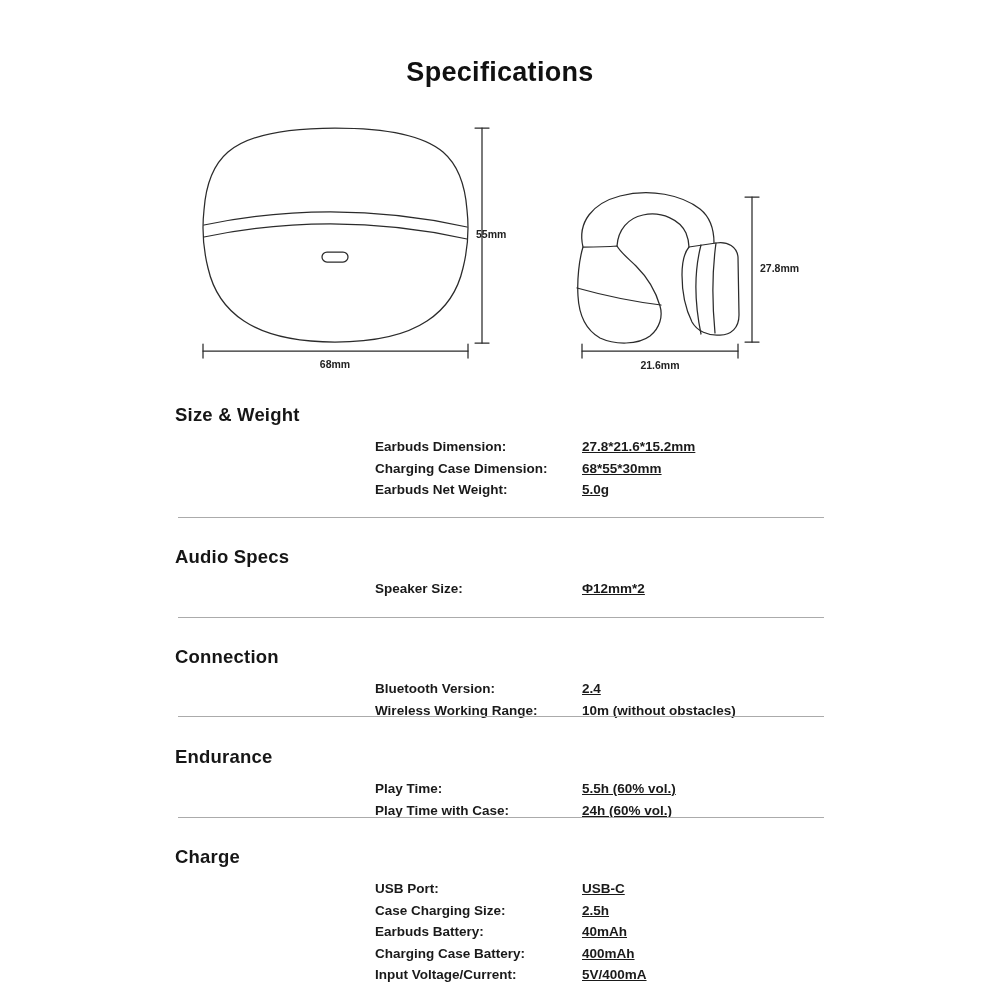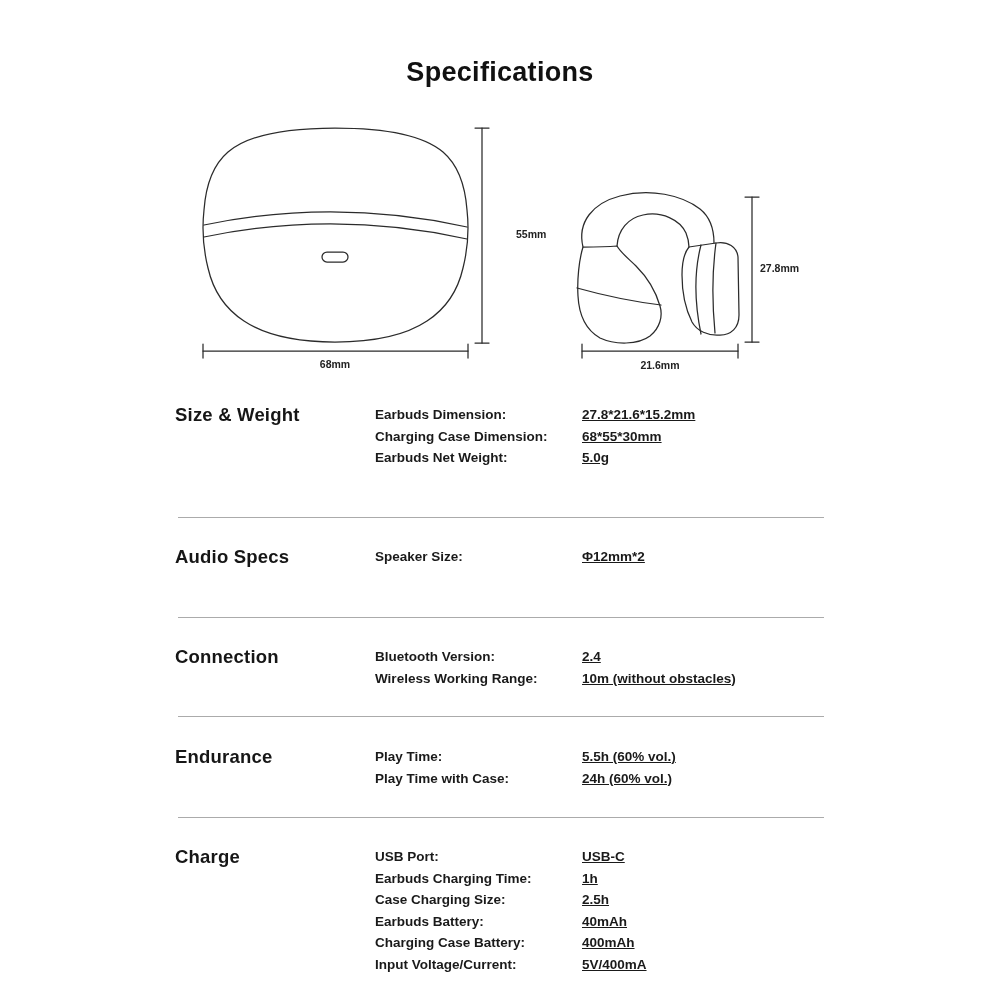--- a/index.html
+++ b/index.html
@@ -21,21 +21,21 @@
   }
   .dim-label.center{text-align:center;width:60px;}
   .divider{position:absolute;left:178px;width:646px;height:1px;background:#ababab;}
   .section{position:absolute;left:175px;width:680px;}
   .sec-title{
     position:absolute;left:0;top:0;font-size:18.5px;font-weight:800;
     letter-spacing:.2px;line-height:21.6px;white-space:nowrap;color:#161616;
   }
   .rows{position:absolute;left:200px;top:0;}
   .row{height:21.6px;line-height:21.6px;font-size:13.5px;font-weight:600;white-space:nowrap;}
-  .row .lbl{display:inline-block;width:207px;}
+  .row .lbl{display:inline-block;width:207px;margin-top:32px;}
   .row .val{display:inline-block;text-decoration:underline;}
 </style>
 </head>
 <body>
 
 <h1 class="page-title">Specifications</h1>
 
 <svg class="line-art" viewBox="0 0 1000 1000">
 
   <g>
@@ -85,21 +85,21 @@
     <line x1="745" y1="197" x2="759" y2="197"></line>
     <line x1="745" y1="342" x2="759" y2="342"></line>
   </g>
   <g>
     <line x1="582" y1="351" x2="738" y2="351"></line>
     <line x1="582" y1="344" x2="582" y2="358"></line>
     <line x1="738" y1="344" x2="738" y2="358"></line>
   </g>
 </svg>
 
-<span class="dim-label" style="left:516px;top:228px;">55mm</span>
+<span class="dim-label" style="left:476px;top:228px;">55mm</span>
 <span class="dim-label center" style="left:305px;top:358px;">68mm</span>
 <span class="dim-label" style="left:760px;top:262px;">27.8mm</span>
 <span class="dim-label center" style="left:630px;top:359px;">21.6mm</span>
 
 <div class="section" style="top:404px;">
   <div class="sec-title">Size &amp; Weight</div>
   <div class="rows">
     <div class="row">
       <span class="lbl">Earbuds Dimension:</span><span class="val">27.8*21.6*15.2mm</span>
     </div>
@@ -153,23 +153,20 @@
 
 <div class="divider" style="top:817px;"></div>
 
 <div class="section" style="top:846px;">
   <div class="sec-title">Charge</div>
   <div class="rows">
     <div class="row">
       <span class="lbl">USB Port:</span><span class="val">USB-C</span>
     </div>
     <div class="row">
-      <span class="lbl">Earbuds Charging Time:</span><span class="val">1h</span>
-    </div>
-    <div class="row">
       <span class="lbl">Case Charging Size:</span><span class="val">2.5h</span>
     </div>
     <div class="row">
       <span class="lbl">Earbuds Battery:</span><span class="val">40mAh</span>
     </div>
     <div class="row">
       <span class="lbl">Charging Case Battery:</span><span class="val">400mAh</span>
     </div>
     <div class="row">
       <span class="lbl">Input Voltage/Current:</span><span class="val">5V/400mA</span>

